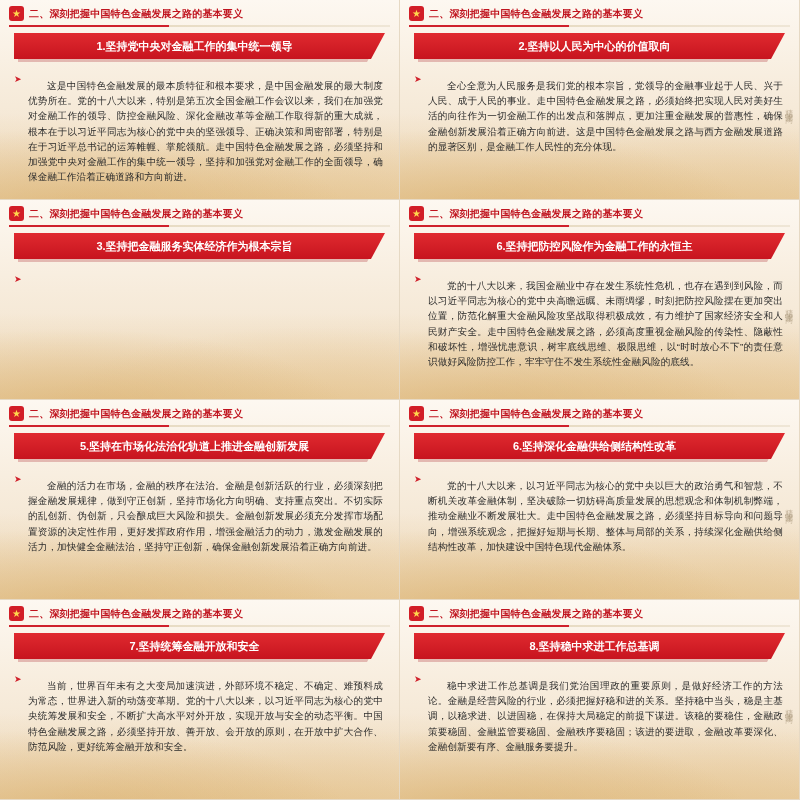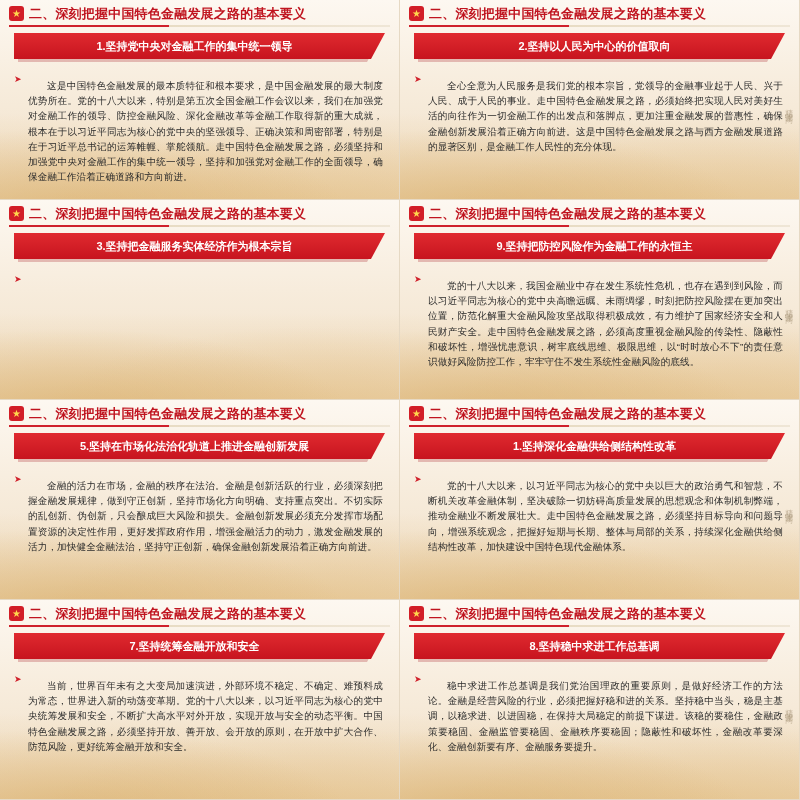--- a/index.html
+++ b/index.html
@@ -55,21 +55,21 @@
   .star{
     width:15px;height:15px;flex:0 0 15px;
     background:#d21e27;
     border-radius:3px;
     position:relative;
     display:flex;align-items:center;justify-content:center;
     color:#ffd84d;font-size:10px;line-height:1;
   }
   .hdr-title{
     color:#c0141f;
-    font-size:13px;
+    font-size:10px;
     font-weight:bold;
     letter-spacing:.2px;
     white-space:nowrap;
   }
   .hdr-rule{
     position:absolute;
     left:9px;right:9px;top:25px;
     height:2px;
     background:linear-gradient(90deg,#cf202b 0%,#cf202b 42%,#e8dcc4 42%,#efe6d6 100%);
     z-index:2;
@@ -184,21 +184,21 @@
 
   </div>
 
   <div class="slide" data-wm="true">
     <div class="hdr">
       <span class="star">★</span>
       <span class="hdr-title">二、深刻把握中国特色金融发展之路的基本要义</span>
     </div>
     <div class="hdr-rule"></div>
     <div class="banner-shadow" style="top:36px"></div>
-    <div class="banner">9.坚持把防控风险作为金融工作的永恒主</div>
+    <div class="banner">6.坚持把防控风险作为金融工作的永恒主</div>
     <div class="body">
       <span class="bullet">➤</span>
       <p class="para">党的十八大以来，我国金融业中存在发生系统性危机，也存在遇到到风险，而以习近平同志为核心的党中央高瞻远瞩、未雨绸缪，时刻把防控风险摆在更加突出位置，防范化解重大金融风险攻坚战取得积极成效，有力维护了国家经济安全和人民财产安全。走中国特色金融发展之路，必须高度重视金融风险的传染性、隐蔽性和破坏性，增强忧患意识，树牢底线思维、极限思维，以“时时放心不下”的责任意识做好风险防控工作，牢牢守住不发生系统性金融风险的底线。</p>
     </div>
     <div class="watermark">精品党课网</div>
   </div>
 
   <div class="slide" data-wm="false">
     <div class="hdr">
       <span class="star">★</span>
@@ -214,21 +214,21 @@
 
   </div>
 
   <div class="slide" data-wm="true">
     <div class="hdr">
       <span class="star">★</span>
       <span class="hdr-title">二、深刻把握中国特色金融发展之路的基本要义</span>
     </div>
     <div class="hdr-rule"></div>
     <div class="banner-shadow" style="top:36px"></div>
-    <div class="banner">1.坚持深化金融供给侧结构性改革</div>
+    <div class="banner">6.坚持深化金融供给侧结构性改革</div>
     <div class="body">
       <span class="bullet">➤</span>
       <p class="para">党的十八大以来，以习近平同志为核心的党中央以巨大的政治勇气和智慧，不断机关改革金融体制，坚决破除一切妨碍高质量发展的思想观念和体制机制弊端，推动金融业不断发展壮大。走中国特色金融发展之路，必须坚持目标导向和问题导向，增强系统观念，把握好短期与长期、整体与局部的关系，持续深化金融供给侧结构性改革，加快建设中国特色现代金融体系。</p>
     </div>
     <div class="watermark">精品党课网</div>
   </div>
 
   <div class="slide" data-wm="false">
     <div class="hdr">
       <span class="star">★</span>
@@ -247,18 +247,18 @@
   <div class="slide" data-wm="true">
     <div class="hdr">
       <span class="star">★</span>
       <span class="hdr-title">二、深刻把握中国特色金融发展之路的基本要义</span>
     </div>
     <div class="hdr-rule"></div>
     <div class="banner-shadow" style="top:36px"></div>
     <div class="banner">8.坚持稳中求进工作总基调</div>
     <div class="body">
       <span class="bullet">➤</span>
-      <p class="para">稳中求进工作总基调是我们党治国理政的重要原则，是做好经济工作的方法论。金融是经营风险的行业，必须把握好稳和进的关系。坚持稳中当头，稳是主基调，以稳求进、以进固稳，在保持大局稳定的前提下谋进。该稳的要稳住，金融政策要稳固、金融监管要稳固、金融秩序要稳固；隐蔽性和破坏性，金融改革要深化、金融创新要有序、金融服务要提升。</p>
+      <p class="para">稳中求进工作总基调是我们党治国理政的重要原则，是做好经济工作的方法论。金融是经营风险的行业，必须把握好稳和进的关系。坚持稳中当头，稳是主基调，以稳求进、以进固稳，在保持大局稳定的前提下谋进。该稳的要稳住，金融政策要稳固、金融监管要稳固、金融秩序要稳固；该进的要进取，金融改革要深化、金融创新要有序、金融服务要提升。</p>
     </div>
     <div class="watermark">精品党课网</div>
   </div>
 
 </div>
 
 </body></html>

